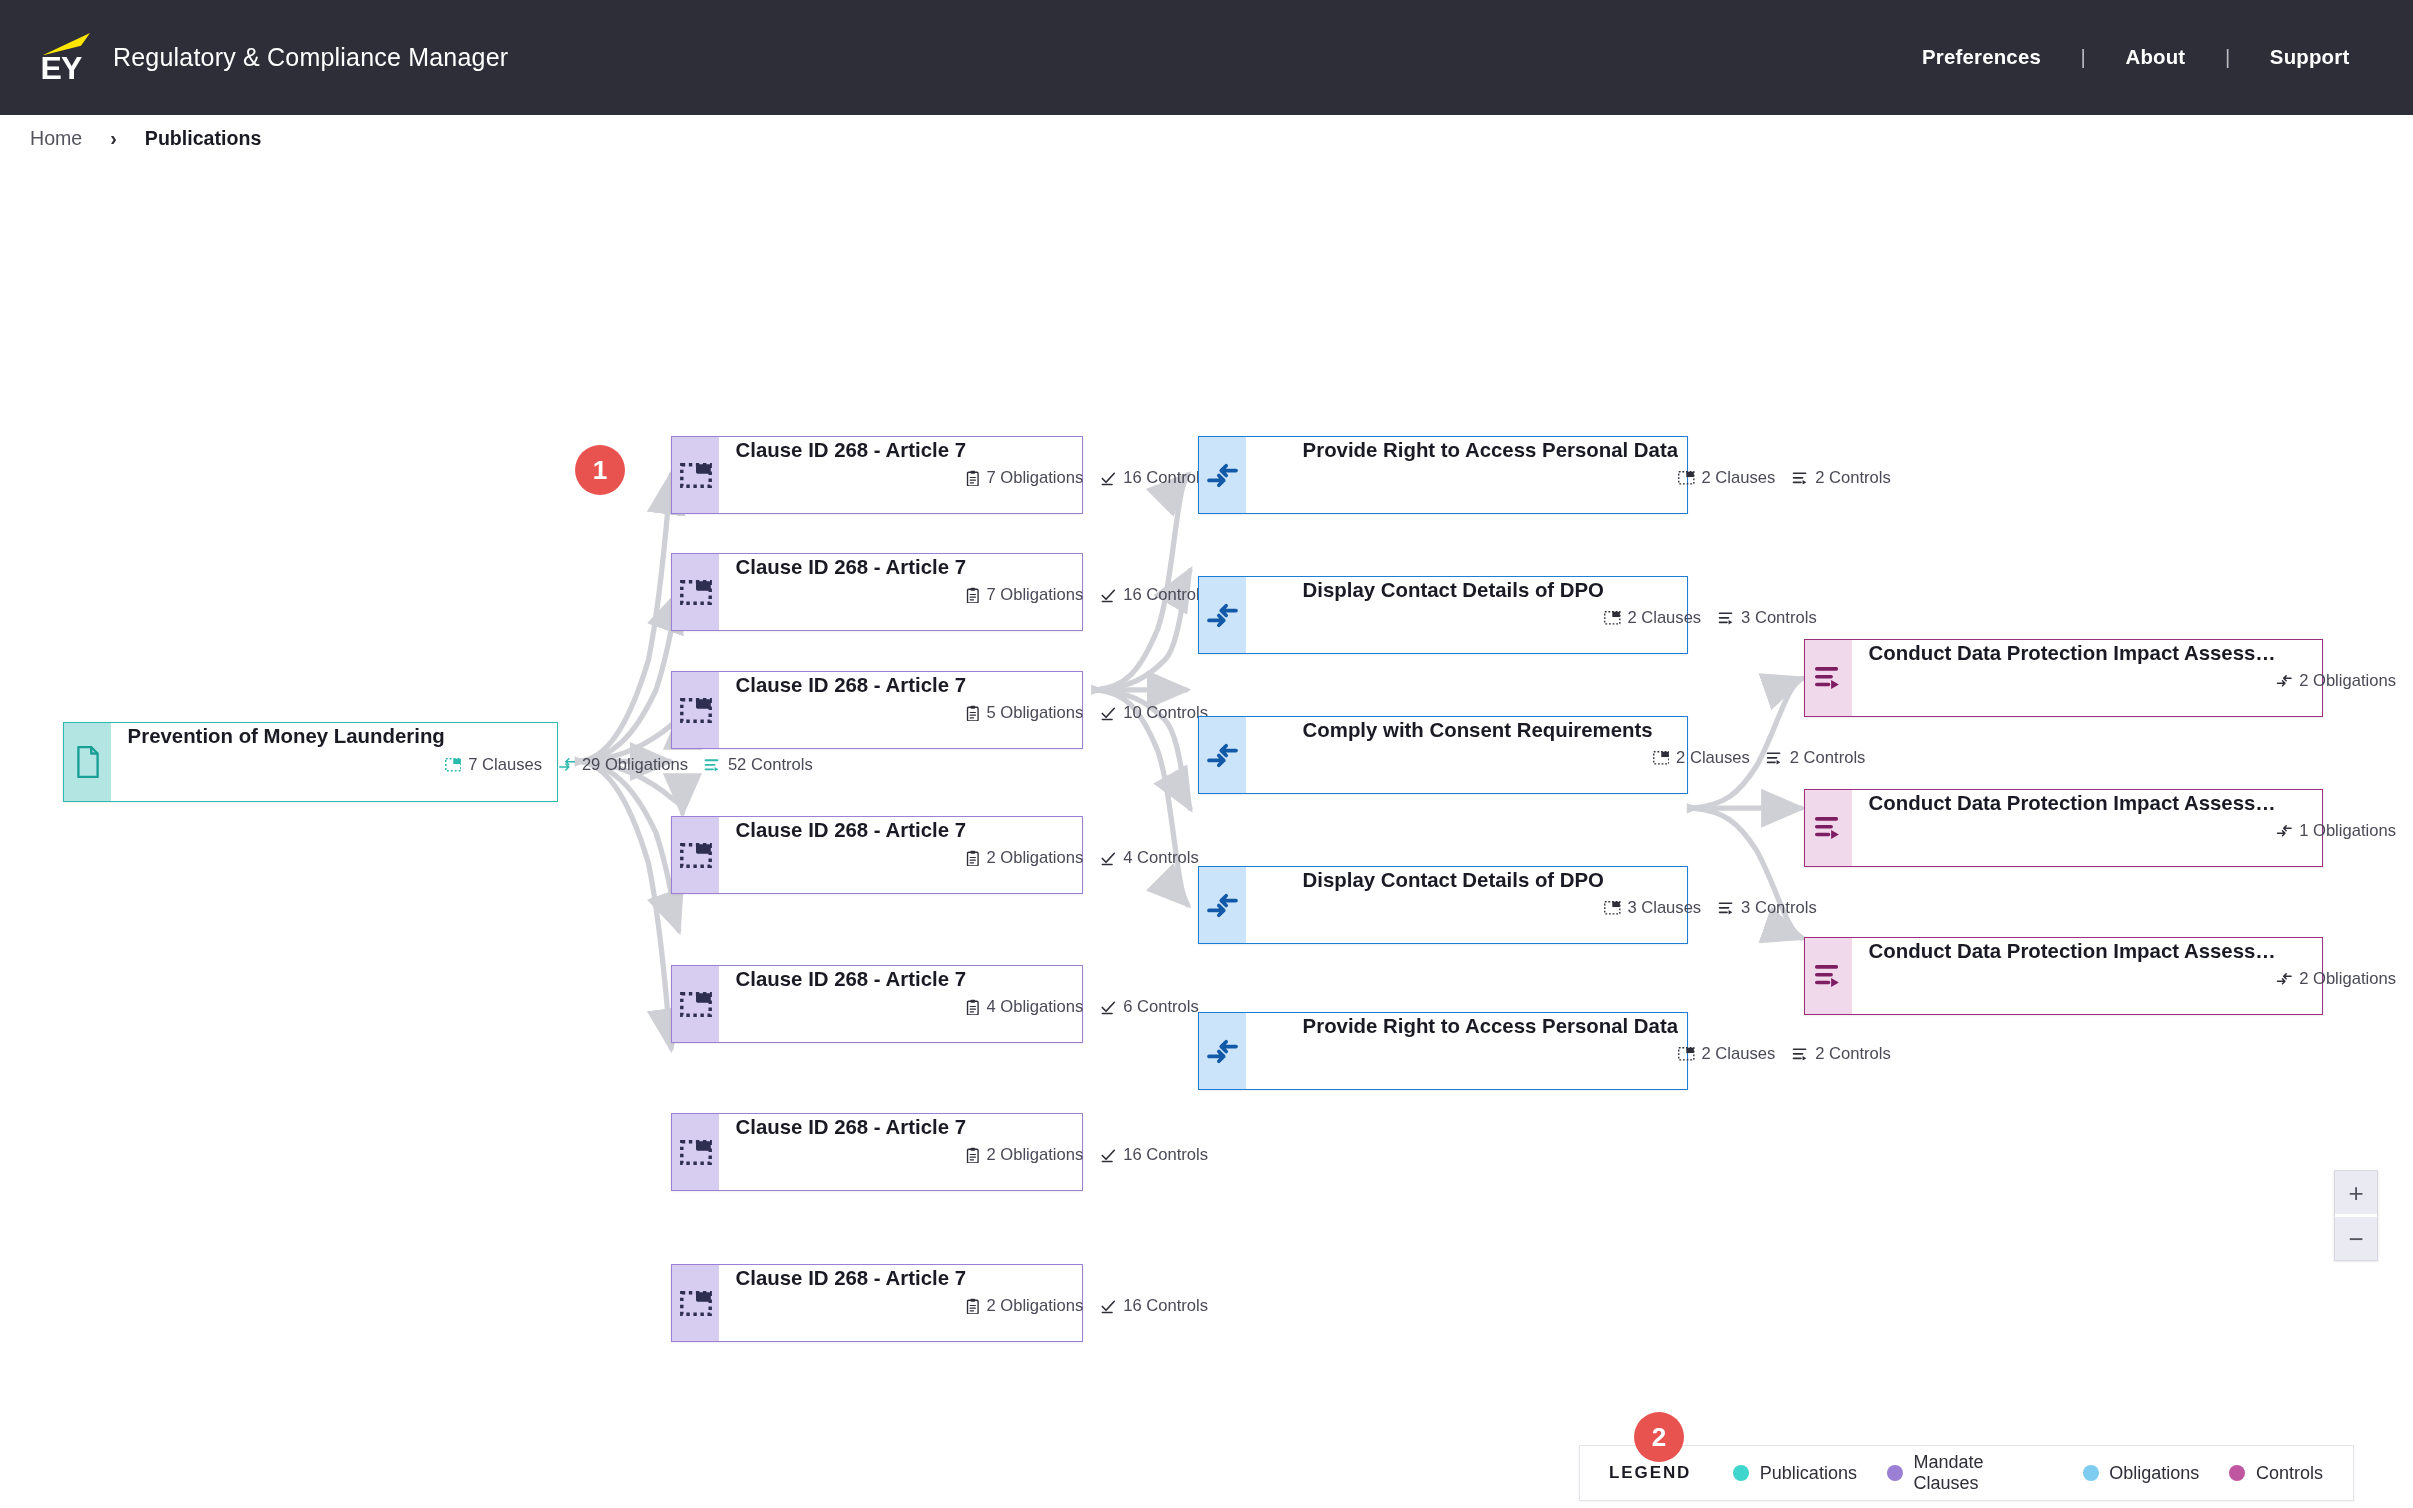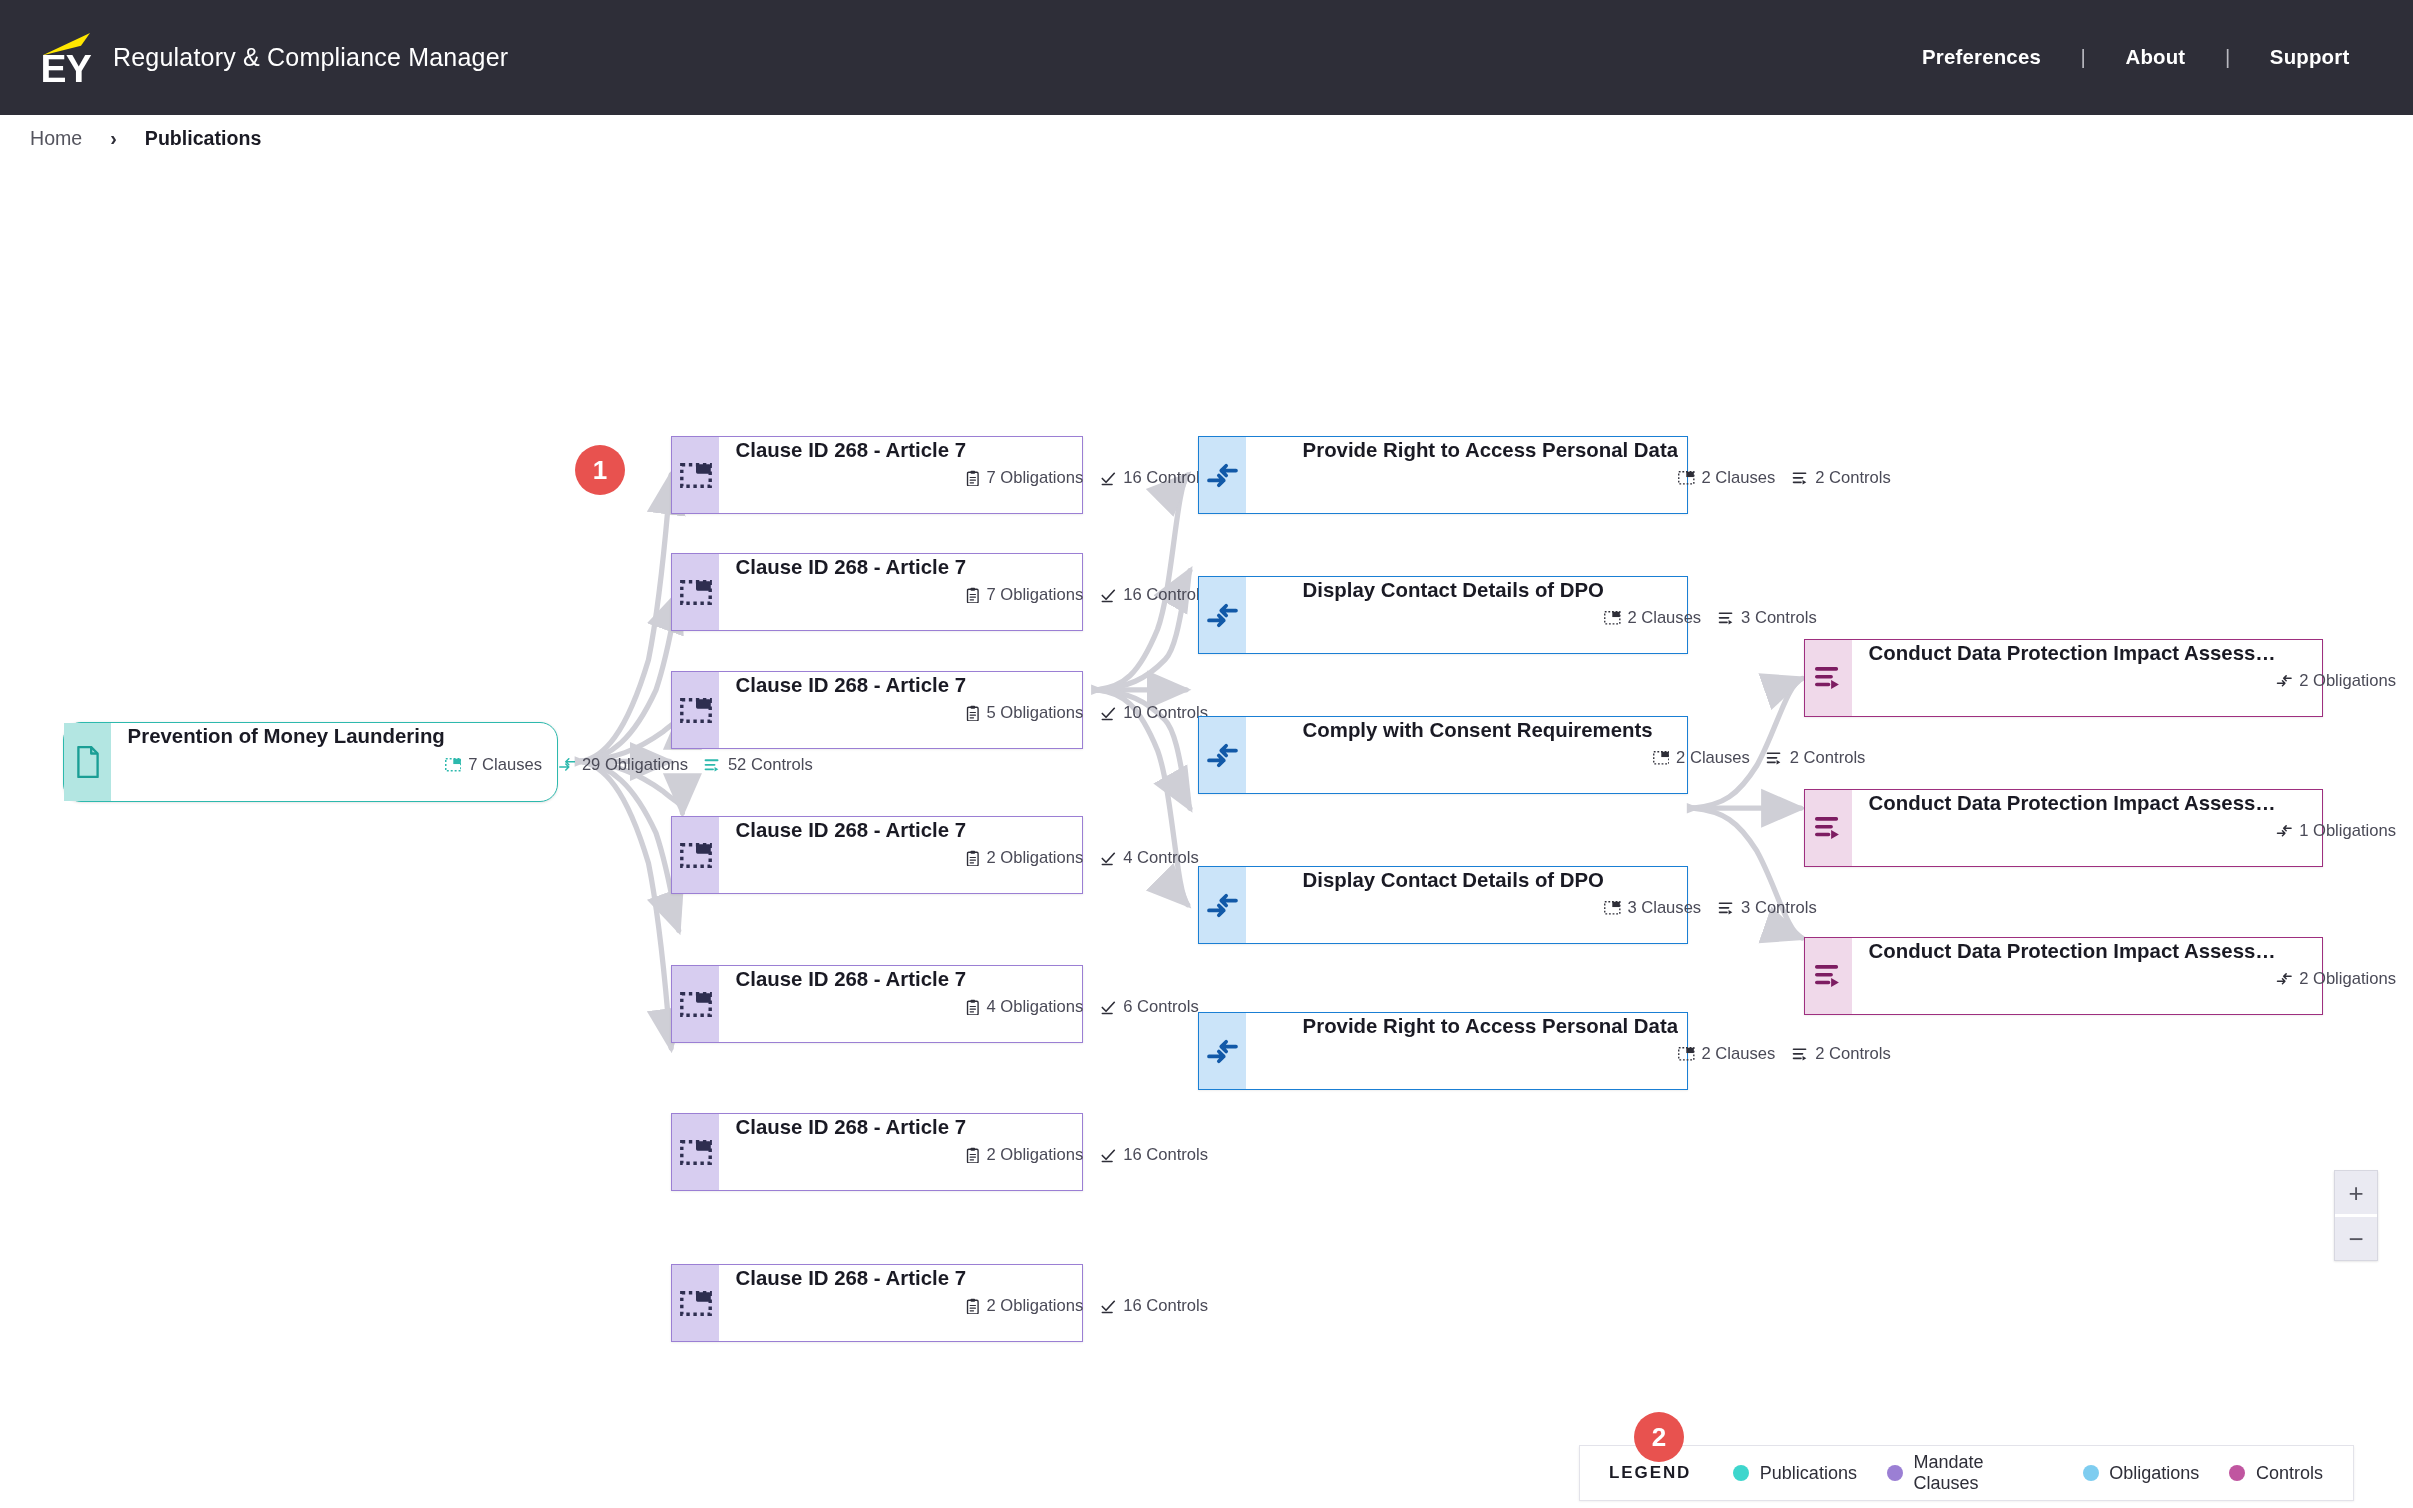--- a/index.html
+++ b/index.html
@@ -17,21 +17,21 @@
     background: #2e2e38;
     display: flex; align-items: center;
   }
   .brand { display: flex; align-items: center; margin-left: 36px; }
   .ey-logo { position: relative; width: 59px; height: 53px; margin-right: 18px; }
   .ey-logo .slash {
     position: absolute; left: 6px; top: 1.5px; width: 48px; height: 22.6px;
   }
   .ey-logo .ey-text {
     position: absolute; left: 4.5px; top: 21px;
-    color: #ffffff; font-size: 39px; font-weight: bold;
+    color: #ffffff; font-size: 32px; font-weight: bold;
     letter-spacing: -0.8px; line-height: 33px;
     font-family: "Liberation Sans", sans-serif;
   }
   .app-title {
     color: #ffffff; font-size: 25px; font-weight: 400; letter-spacing: 0.2px;
   }
   .header-nav {
     position: absolute; right: 41px; top: 0; height: 115px;
     display: flex; align-items: center; gap: 17px;
   }
@@ -215,21 +215,21 @@
       <path d="M2245,857 C2285,861 2305,874 2330,914 C2355,959 2370,1022 2390,1029" marker-end="url(#arw)"></path>
     </g>
 
     <g fill="#cfcfd6">
       <path d="M762,788 L780,795 L762,802 z"></path>
       <path d="M1447,693 L1465,700 L1447,707 z"></path>
       <path d="M2237,850 L2255,857 L2237,864 z"></path>
     </g>
   </svg>
 
-  <div class="node publication" style="left:63px; top:560px; width:495px; height:80px;border-radius:18px;">
+  <div class="node publication" style="left:63px; top:560px; width:495px; height:80px;">
     <div class="icon-box">
       <svg class="ic" width="26" height="32" viewBox="0 0 24 30">
         <path d="M3,1 H15 L21,7 V29 H3 Z" fill="none" stroke="#1a9e95" stroke-width="2.2" stroke-linejoin="round"></path>
         <path d="M15,1 V7 H21" fill="none" stroke="#1a9e95" stroke-width="2.2" stroke-linejoin="round"></path>
       </svg>
     </div>
     <div class="body">
       <div class="title">Prevention of Money Laundering</div>
       <div class="meta">
         <span class="m-item">

